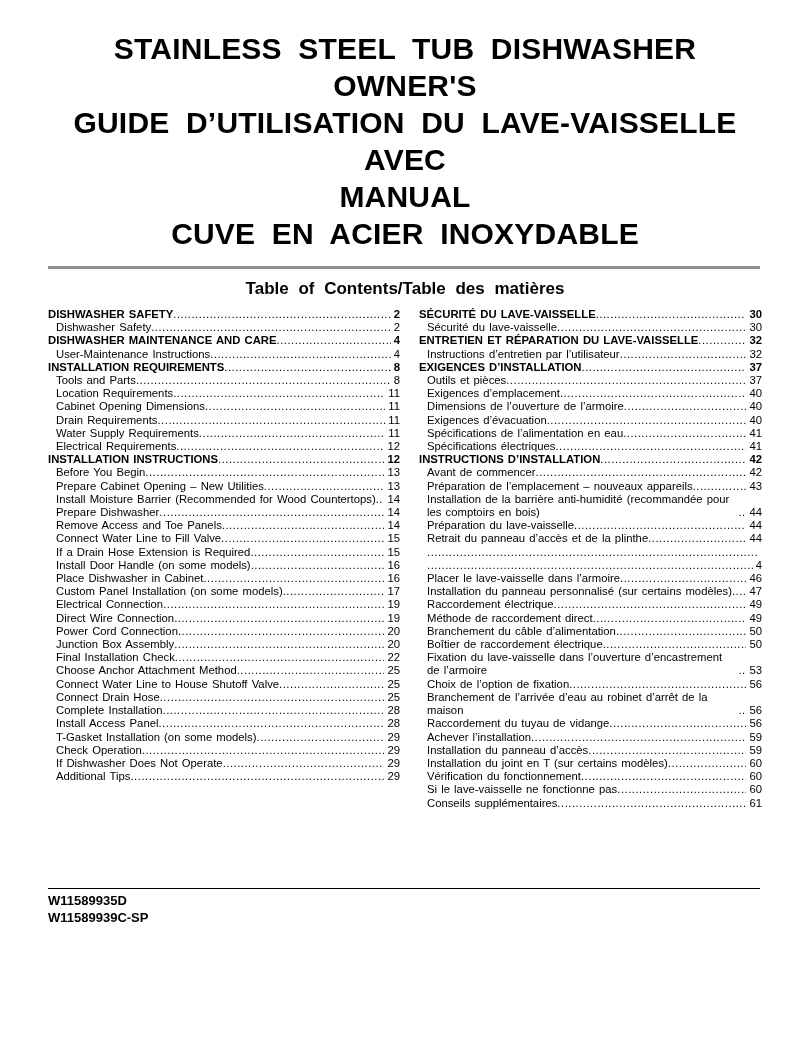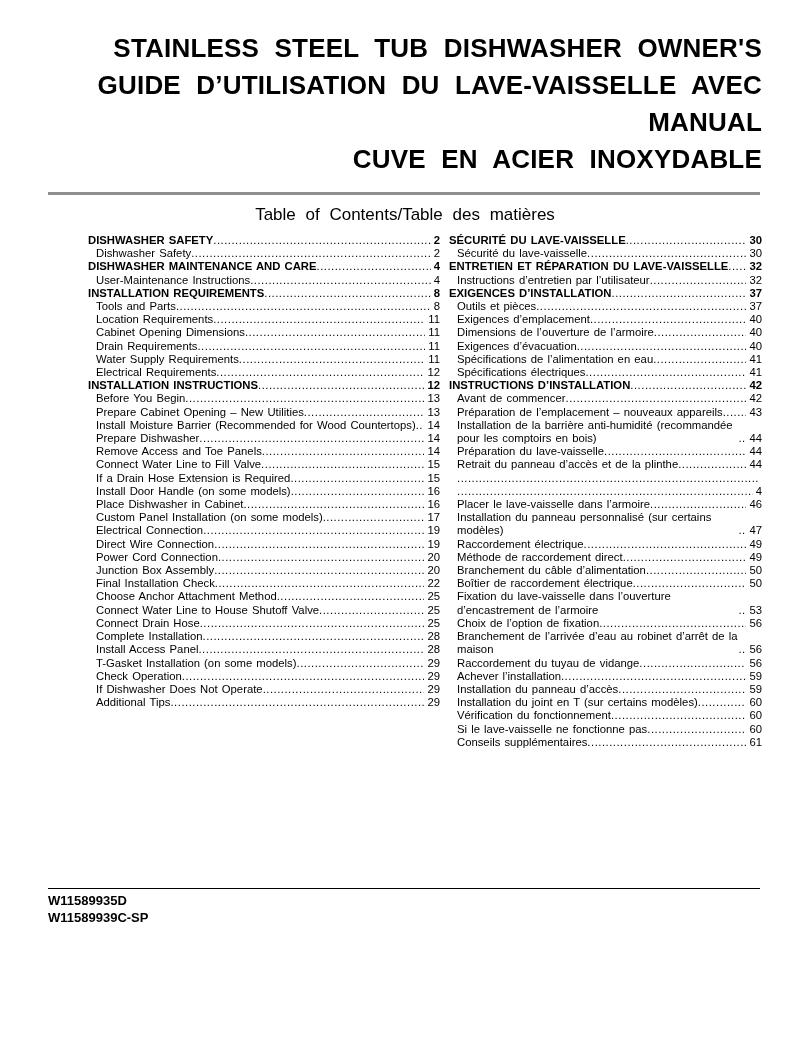--- a/index.html
+++ b/index.html
@@ -7,30 +7,30 @@
     width: 802px; height: 1037px;
     background: #ffffff; color: #000;
     font-family: "Liberation Sans", sans-serif;
     overflow: hidden; position: relative;
   }
   .page {
     box-sizing: border-box; width: 100%; height: 100%;
     padding: 30px 40px 0 48px; position: relative;
   }
   .doc-title {
-    text-align: right; font-weight: bold;
-    font-size: 26px; line-height: 37px;
+    text-align: center; font-weight: bold;
+    font-size: 30px; line-height: 37px;
     word-spacing: 8px; letter-spacing: 0.2px;
   }
   .title-rule { height: 3px; background: #8f8f8f; margin: 14px 2px 10px 0; }
   .toc-heading {
-    text-align: center; font-weight: normal; font-size: 17px;
+    text-align: center; font-weight: bold; font-size: 17px;
     word-spacing: 5px; margin: 0 0 9px 0;
   }
-  .toc { display: flex; gap: 9px; margin-left: 40px; }
+  .toc { display: flex; gap: 19px; }
   .toc-col.left { flex: 0 0 352px; width: 352px; }
   .toc-col.right { flex: 1 1 auto; min-width: 0; }
   .toc-entry {
     display: flex; align-items: flex-end;
     font-size: 11.3px; line-height: 13.2px; word-spacing: 1px;
   }
   .toc-entry.sub { padding-left: 8px; }
   .toc-entry.bold { font-weight: bold; }
   .toc-entry.bold .toc-dots { font-weight: normal; }
   .toc-label { flex: 0 1 auto; }

